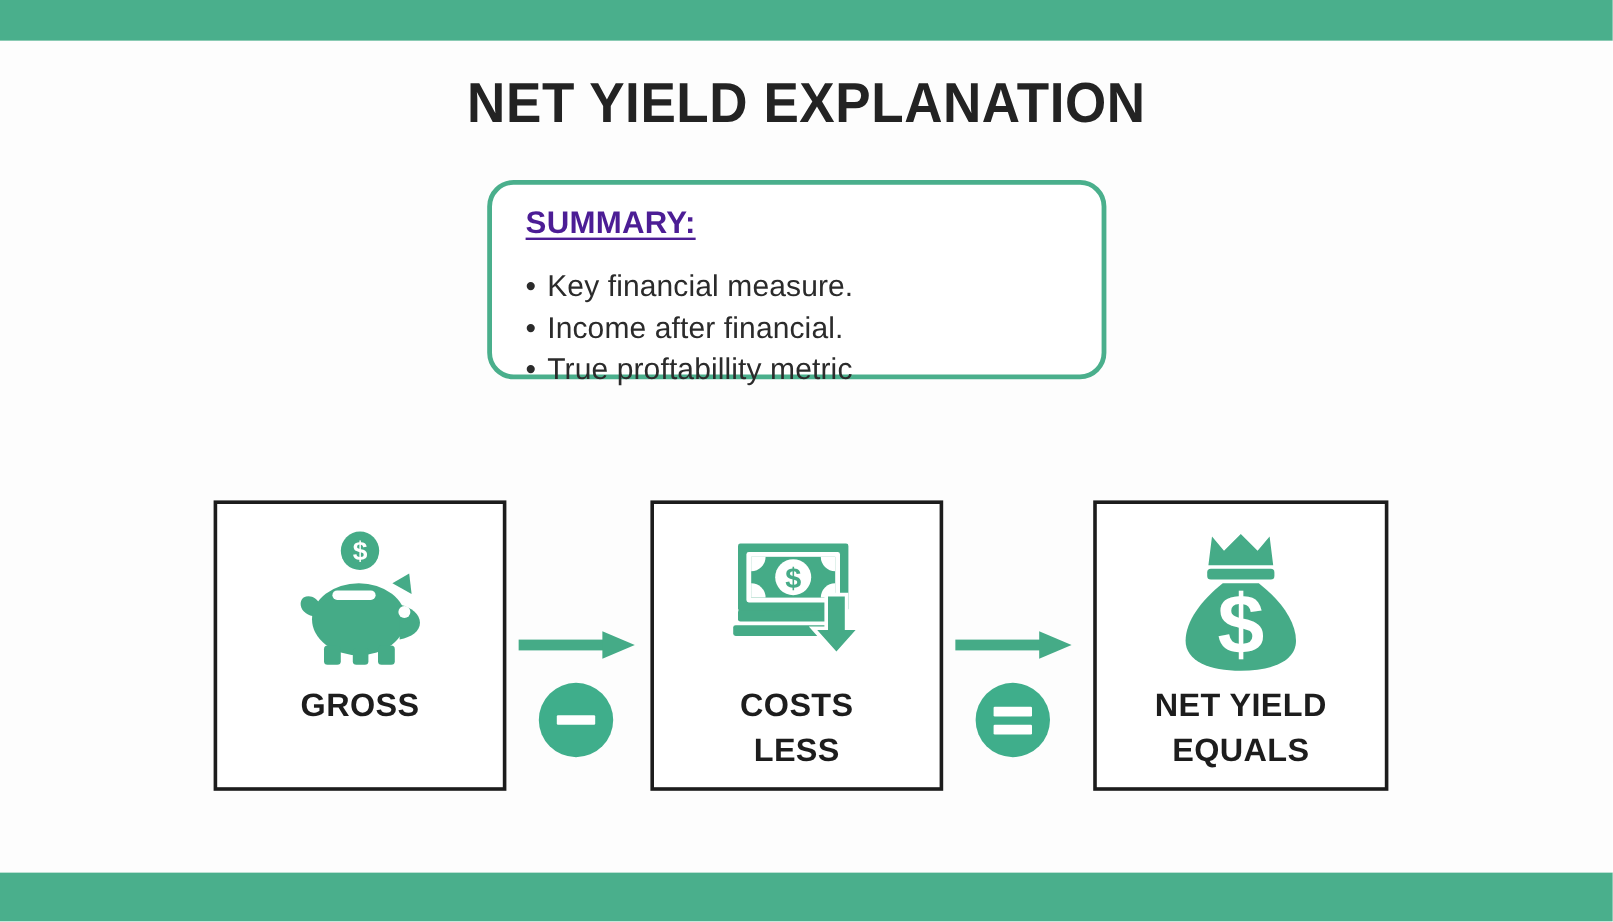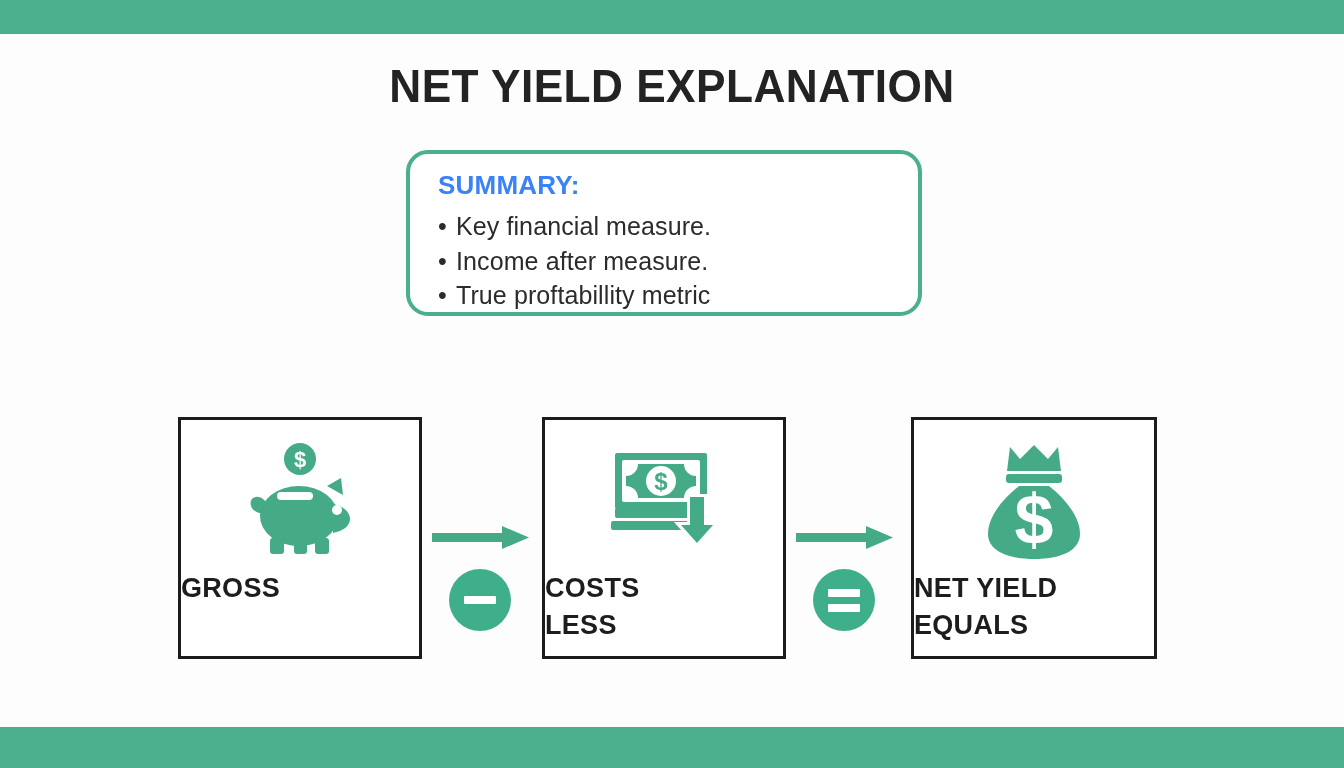--- a/index.html
+++ b/index.html
@@ -65,24 +65,25 @@
   }
   .summary-inner {
     position: absolute;
     left: 28px;
     top: 16px;
     right: 14px;
   }
   .summary-head {
     font-size: 26px;
     font-weight: 700;
-    color: #3b82f6;
+    color: #4c1d95;
+    text-decoration: underline;
     text-underline-offset: 4px;
     letter-spacing: 0.2px;
-    margin-bottom: 8px;
+    margin-bottom: 21px;
   }
   .bullet-row {
     display: flex;
     align-items: baseline;
     font-size: 25px;
     color: #2b2b2b;
     line-height: 1.38;
     letter-spacing: 0.1px;
   }
   .bullet-dot {
@@ -121,21 +122,21 @@
     height: 122px;
     display: flex;
     align-items: center;
     justify-content: center;
   }
   .card-label {
     position: absolute;
     left: 0;
     top: 150px;
     width: 100%;
-    text-align: left;
+    text-align: center;
     font-size: 27px;
     font-weight: 700;
     line-height: 1.37;
     color: #1d1d1d;
     font-family: "Liberation Sans Narrow", "Liberation Sans", sans-serif;
     letter-spacing: 0.3px;
   }
 
   .connector {
     position: absolute;
@@ -188,21 +189,21 @@
     <div class="summary-box">
       <div class="summary-inner">
         <div class="summary-head">SUMMARY:</div>
 
         <div class="bullet-row">
           <span class="bullet-dot">•</span>
           <span>Key financial measure.</span>
         </div>
         <div class="bullet-row">
           <span class="bullet-dot">•</span>
-          <span>Income after measure.</span>
+          <span>Income after financial.</span>
         </div>
         <div class="bullet-row">
           <span class="bullet-dot">•</span>
           <span>True proftabillity metric</span>
         </div>
       </div>
     </div>
 
     <div class="flow">
 

